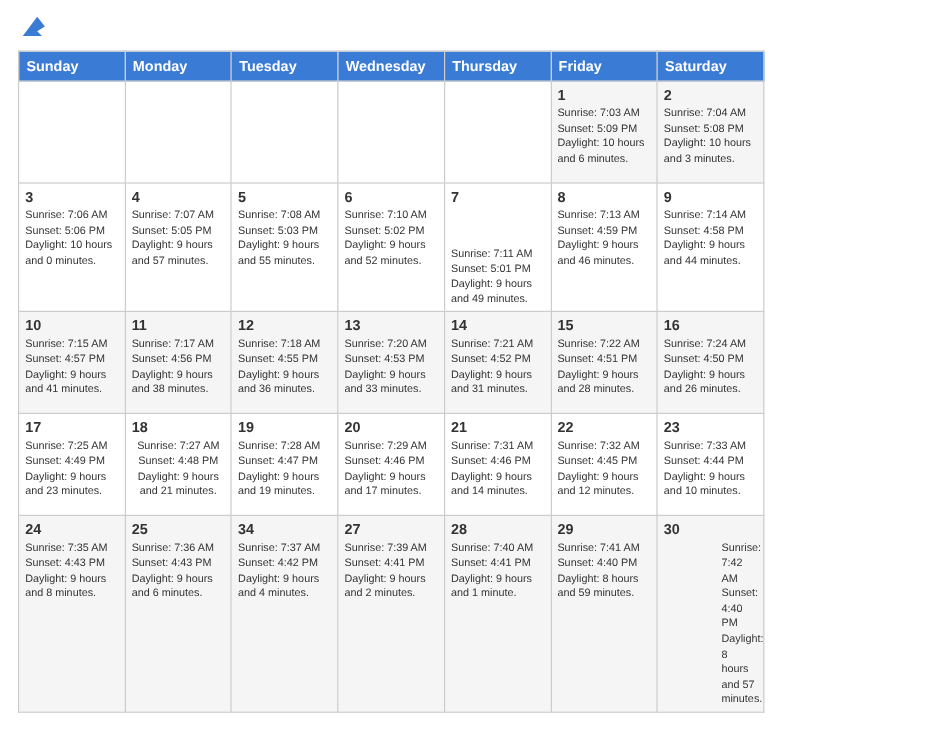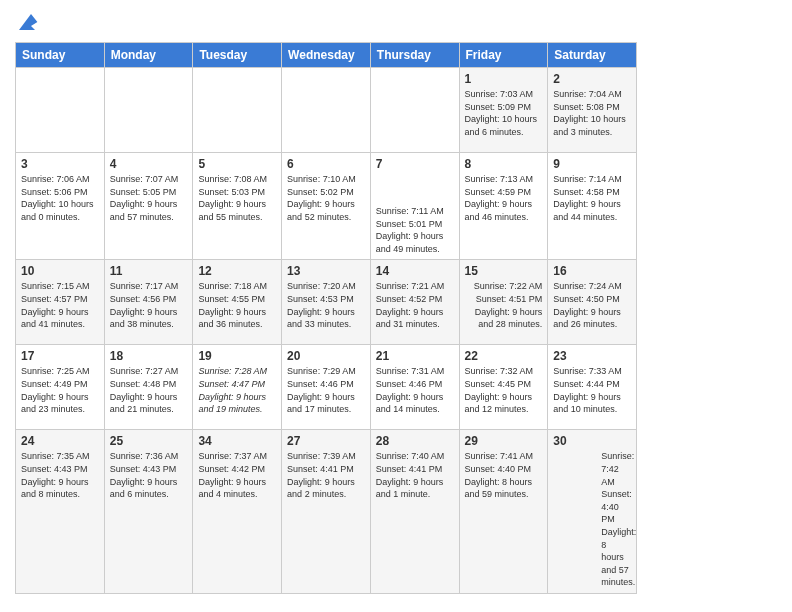--- a/index.html
+++ b/index.html
@@ -226,21 +226,21 @@
           </td>
           <td>
             <span class="day-num">14</span>
             <div class="day-info" style="white-space: pre-line;">Sunrise: 7:21 AM
 Sunset: 4:52 PM
 Daylight: 9 hours
 and 31 minutes.</div>
           </td>
           <td>
             <span class="day-num">15</span>
-            <div class="day-info" style="white-space: pre-line; text-align: right;">Sunrise: 7:22 AM
+            <div class="day-info" style="white-space: pre-line;">Sunrise: 7:22 AM
 Sunset: 4:51 PM
 Daylight: 9 hours
 and 28 minutes.</div>
           </td>
           <td>
             <span class="day-num">16</span>
             <div class="day-info" style="white-space: pre-line;">Sunrise: 7:24 AM
 Sunset: 4:50 PM
 Daylight: 9 hours
 and 26 minutes.</div>
@@ -249,28 +249,28 @@
         <tr>
           <td>
             <span class="day-num">17</span>
             <div class="day-info" style="white-space: pre-line;">Sunrise: 7:25 AM
 Sunset: 4:49 PM
 Daylight: 9 hours
 and 23 minutes.</div>
           </td>
           <td>
             <span class="day-num">18</span>
-            <div class="day-info" style="white-space: pre-line;">Sunrise: 7:27 AM
+            <div class="day-info" style="white-space: pre-line; text-align: center;">Sunrise: 7:27 AM
 Sunset: 4:48 PM
 Daylight: 9 hours
 and 21 minutes.</div>
           </td>
           <td>
             <span class="day-num">19</span>
-            <div class="day-info" style="white-space: pre-line; font-style: italic;">Sunrise: 7:28 AM
+            <div class="day-info" style="white-space: pre-line;">Sunrise: 7:28 AM
 Sunset: 4:47 PM
 Daylight: 9 hours
 and 19 minutes.</div>
           </td>
           <td>
             <span class="day-num">20</span>
             <div class="day-info" style="white-space: pre-line;">Sunrise: 7:29 AM
 Sunset: 4:46 PM
 Daylight: 9 hours
 and 17 minutes.</div>

